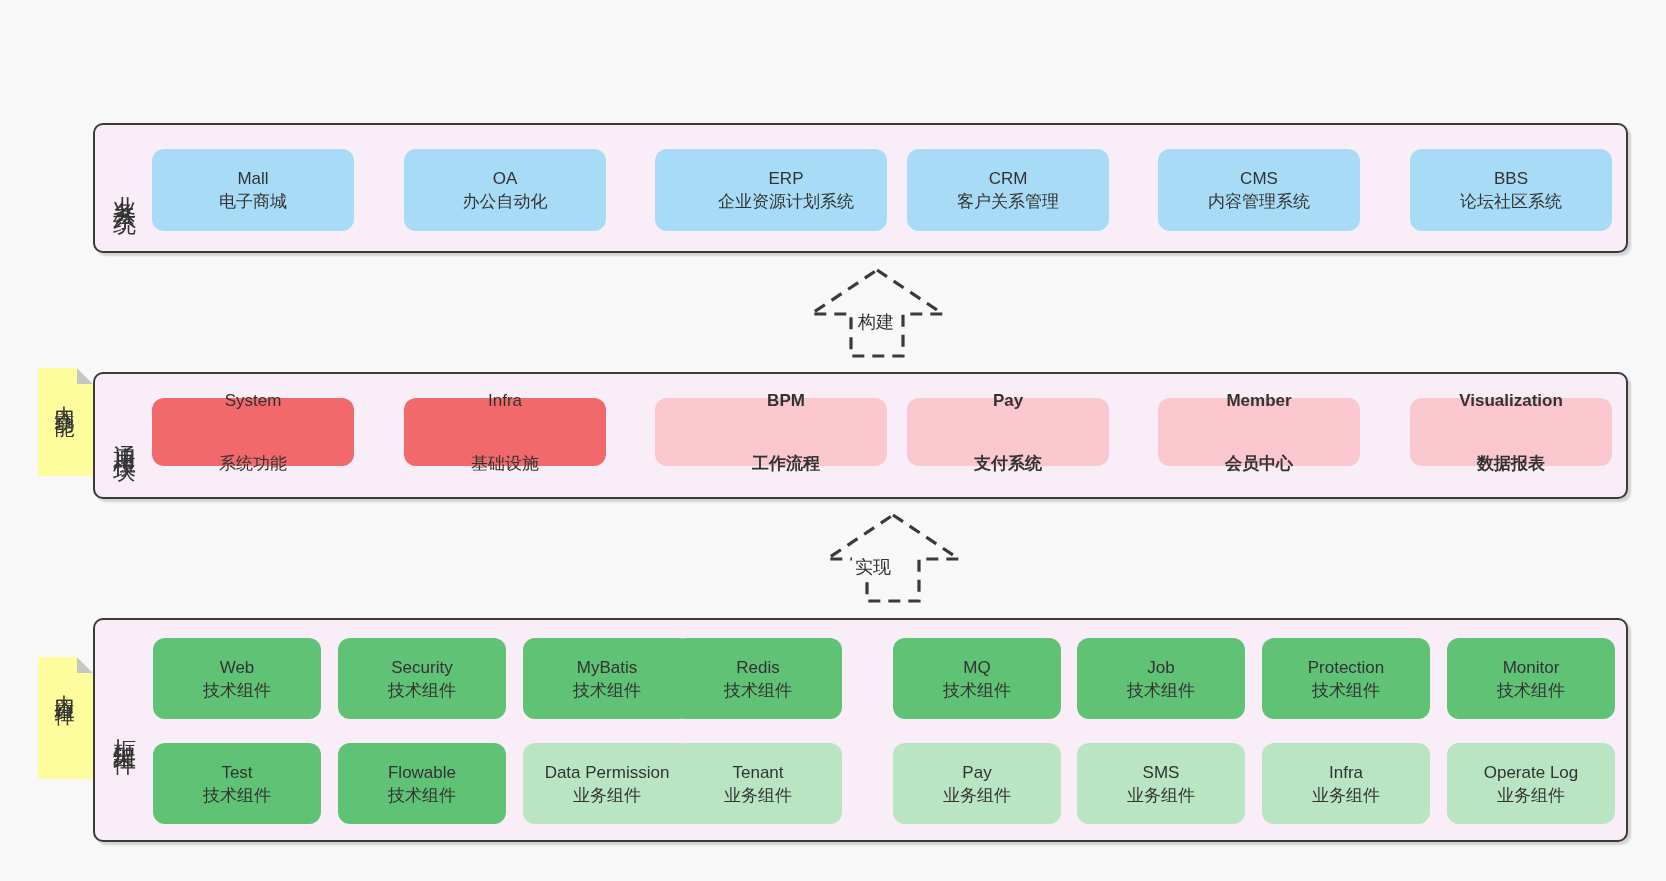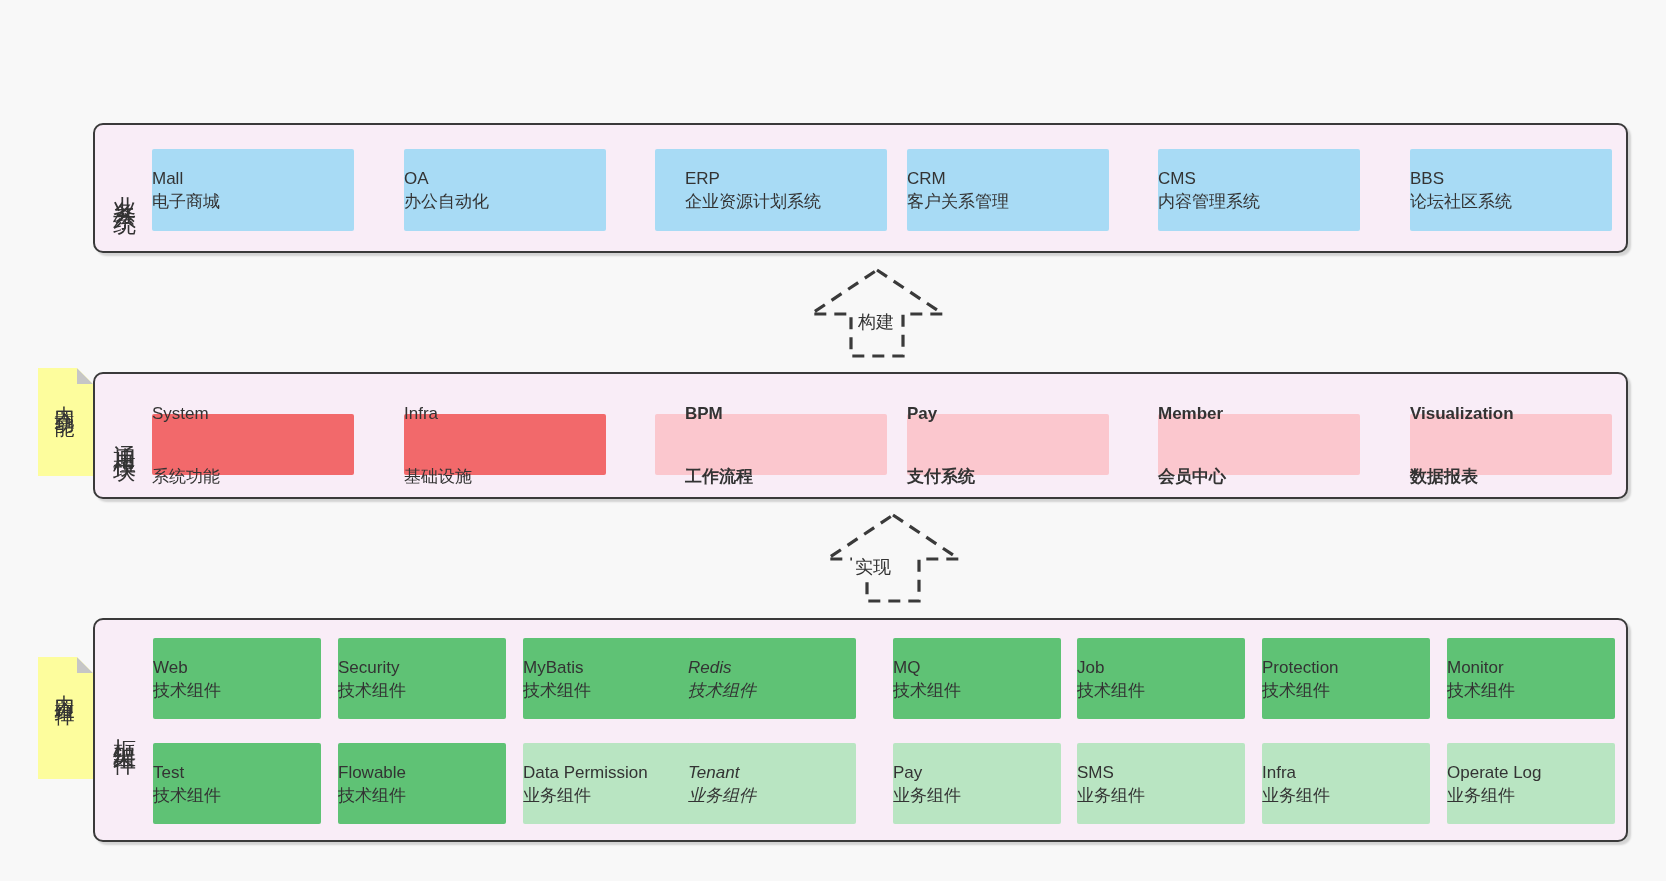--- a/index.html
+++ b/index.html
@@ -10,33 +10,33 @@
         border:2px solid var(--c-border,#3a3a3a);border-radius:10px;
         box-shadow:3px 3px 2px rgba(0,0,0,0.15);}
   .band-top{top:123px;height:126px;}
   .band-mid{top:372px;height:123px;}
   .band-bot{top:618px;height:220px;}
 
   .vlabel{position:absolute;left:15px;top:50%;transform:translateY(-50%);
           writing-mode:vertical-rl;text-orientation:upright;
           font-size:23px;letter-spacing:5px;color:var(--c-text,#333);}
 
-  .box{position:absolute;border-radius:2px;display:flex;flex-direction:column;
-       align-items:flex-start;justify-content:center;text-align:center;
+  .box{position:absolute;border-radius:12px;display:flex;flex-direction:column;
+       align-items:center;justify-content:center;text-align:center;
        font-size:17px;line-height:23px;color:var(--c-text,#333);}
   .band-top .box{width:202px;height:82px;top:24px;}
-  .band-mid .box{width:202px;height:61px;top:40px;gap:40px;}
+  .band-mid .box{width:202px;height:68px;top:24px;gap:40px;}
   .band-bot .box{width:168px;height:81px;}
   .r1{top:18px;} .r2{top:123px;}
 
   
   .bc1{left:57px;} .bc2{left:309px;} .bc3{left:560px;padding-left:30px;}
   .bc4{left:812px;} .bc5{left:1063px;} .bc6{left:1315px;}
   
-  .sc1{left:58px;} .sc2{left:243px;} .sc3{left:428px;} .sc4{left:593px;font-style:italic;}
+  .sc1{left:58px;} .sc2{left:243px;} .sc3{left:428px;} .sc4{left:579px;}
   .sc5{left:798px;} .sc6{left:982px;} .sc7{left:1167px;} .sc8{left:1352px;}
 
   .b-blue{background:var(--c-blue,#a8dbf5);}
   .b-red{background:var(--c-red,#f2696b);}
   .b-pink{background:var(--c-pink,#fbc7ce);font-weight:bold;}
   .b-green{background:var(--c-green,#5fc275);}
   .b-lgreen{background:var(--c-light-green,#b9e5c2);}
 
   .sticky{position:absolute;left:38px;width:55px;background:var(--c-yellow,#fdfd9d);
           clip-path:polygon(0 0,calc(100% - 16px) 0,100% 16px,100% 100%,0 100%);

